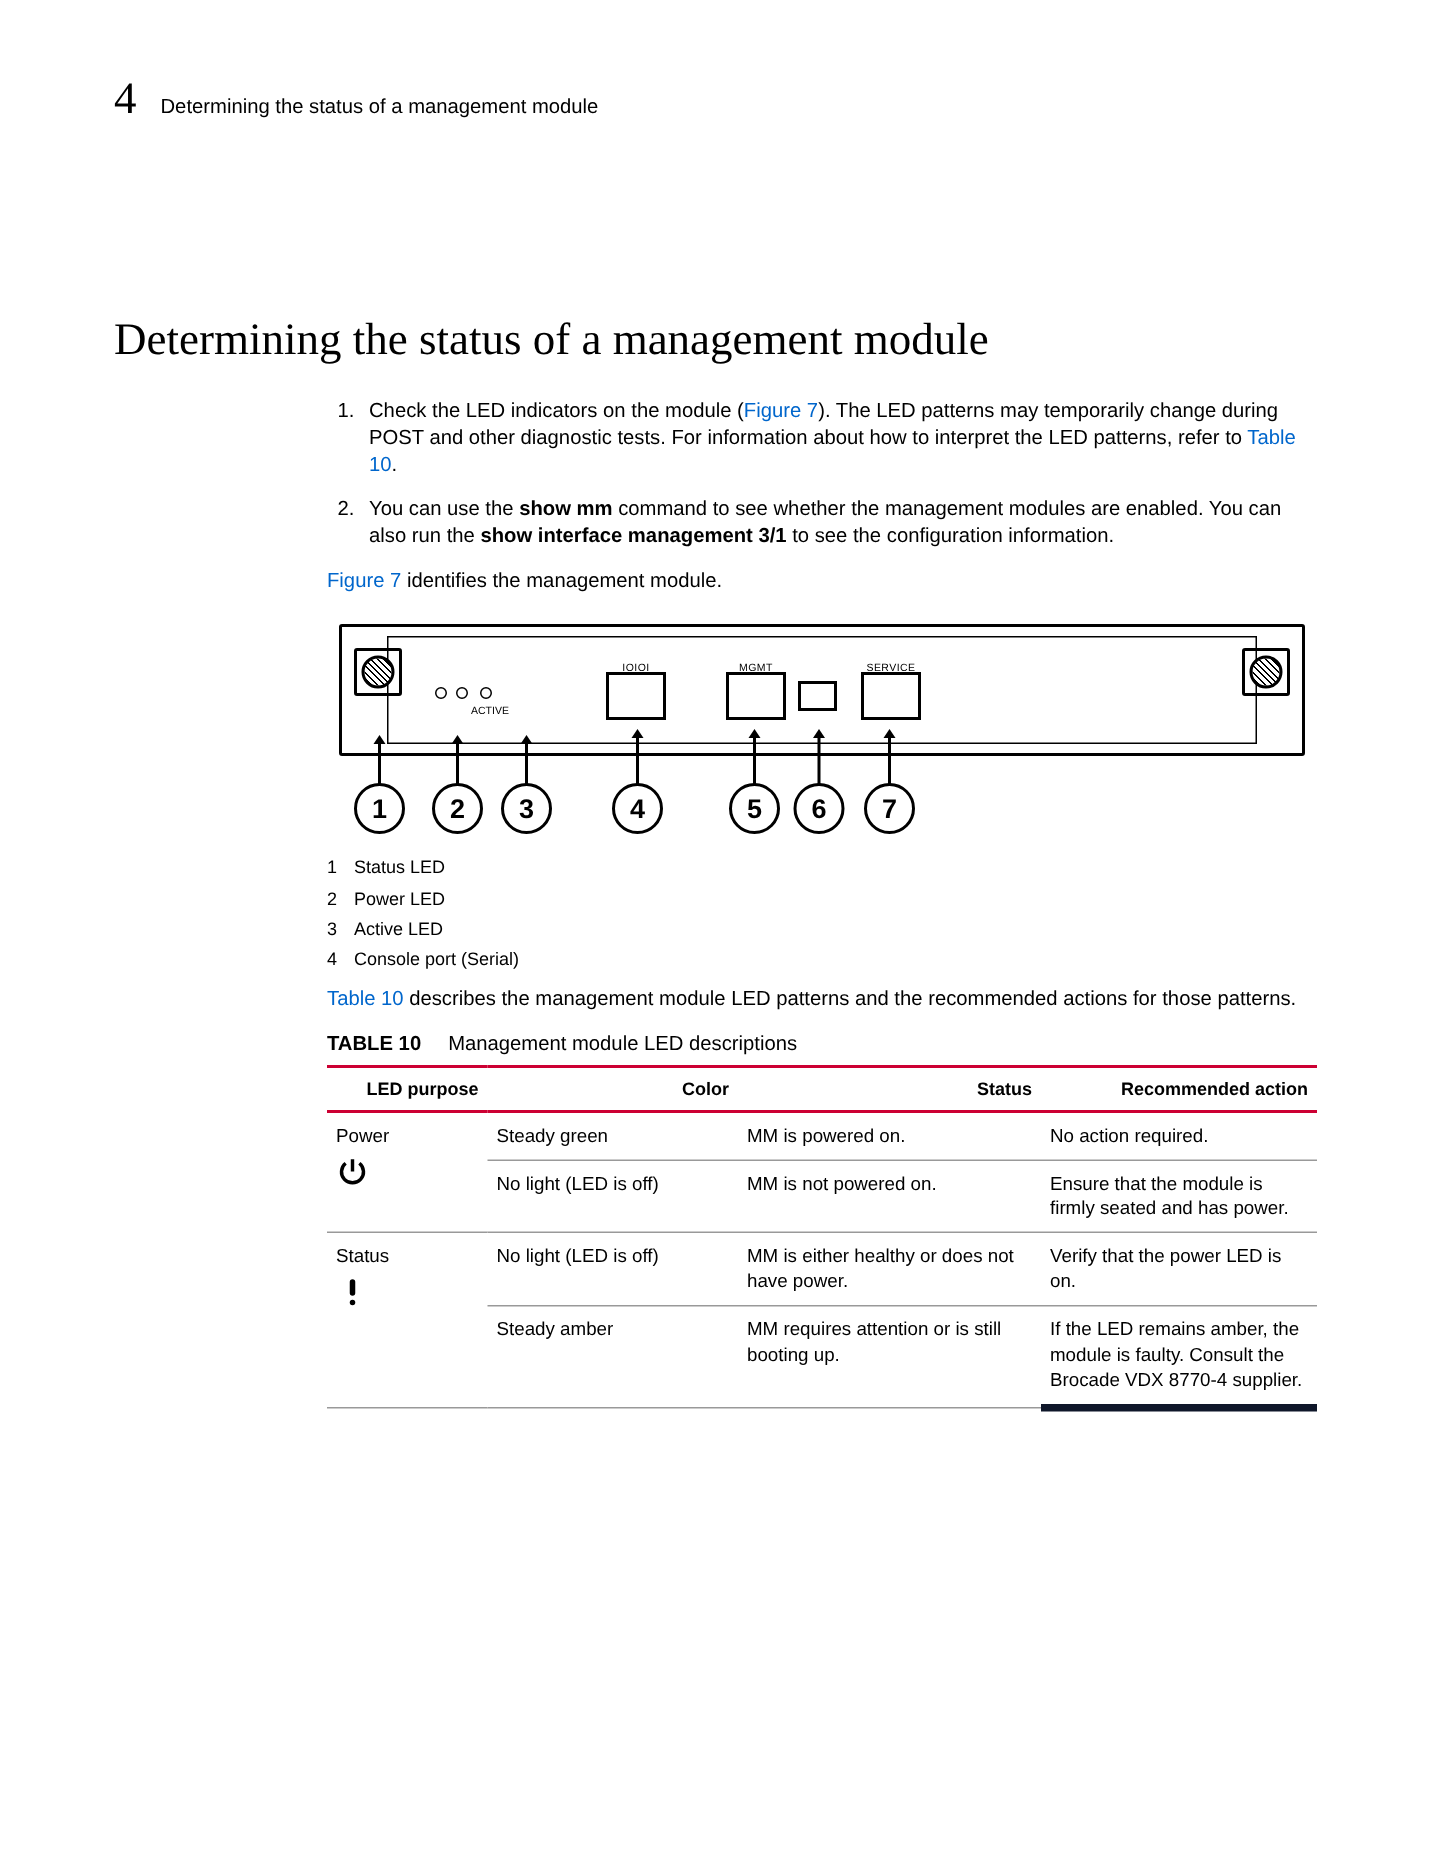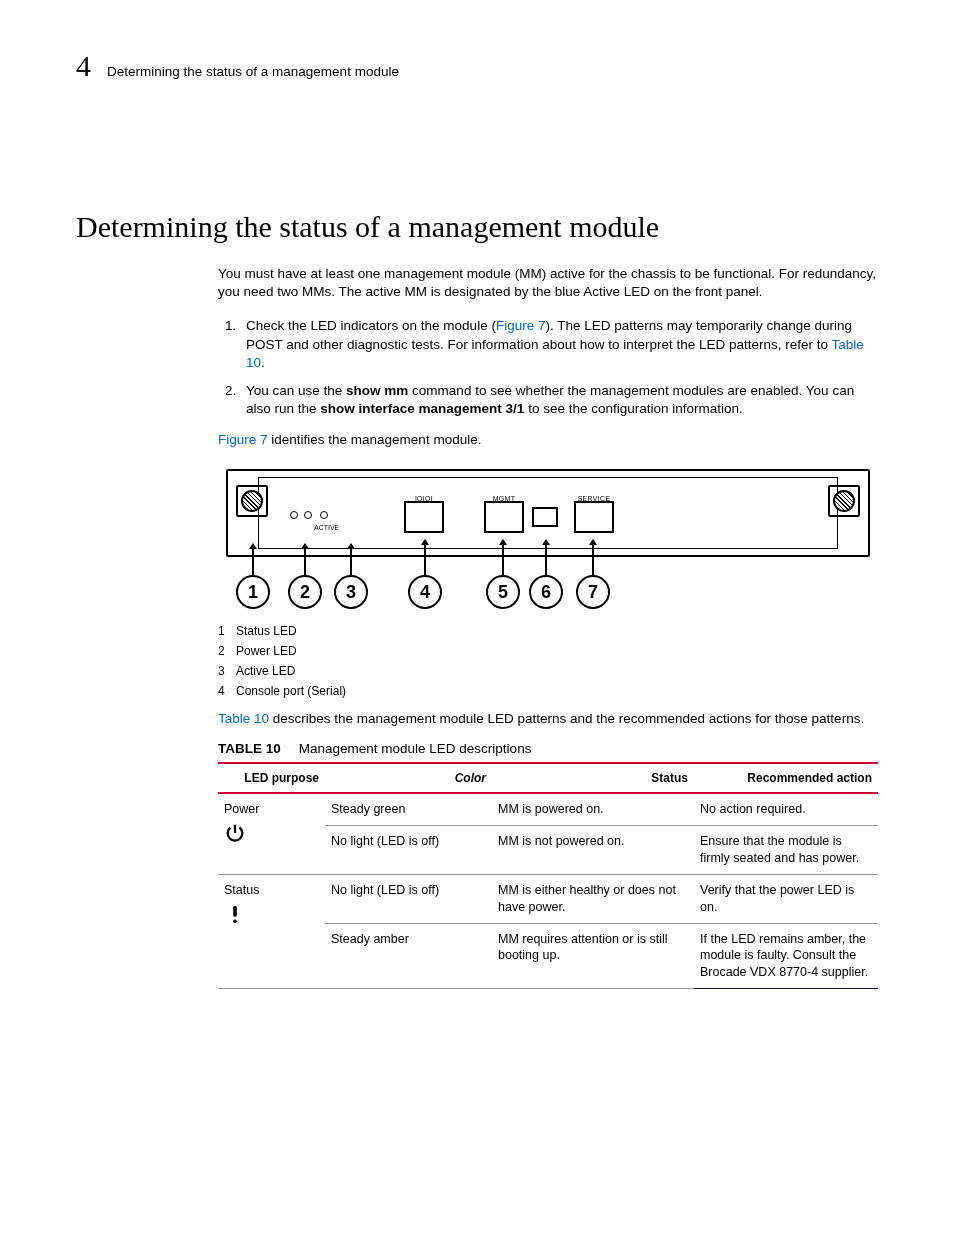--- a/index.html
+++ b/index.html
@@ -109,40 +109,39 @@
   table.led th {
     text-align:right; font-weight:bold; padding:6px 6px;
     border-top:2px solid #cc0033; border-bottom:2px solid #cc0033;
     font-size:12px;
   }
   table.led td {
     padding:7px 6px; vertical-align:top;
     border-bottom:1px solid #999;
   }
   .col-purpose{ width:95px;}
-  .col-color{ width:155px;font-style:italic;}
+  .col-color{ width:155px;}
   .col-status{ width:190px;}
   .icon-power, .icon-status{
     display:block; margin-top:4px;
   }
   .icon-power svg, .icon-status svg{ width:22px; height:22px;}
 </style>
 </head>
 <body>
 
 <div class="header-row">
   <span class="chap-num">4</span>
   <span class="chap-title">Determining the status of a management module</span>
 </div>
 
 <h1 class="page-heading">Determining the status of a management module</h1>
 
 <div class="body-block">
 
-  <p>You must have at least one management module (MM) active for the chassis to be functional. For redundancy, you need two MMs. The active MM is designated by the blue Active LED on the front panel.</p>
 
   <ol class="steps">
     <li>
       <span>Check the LED indicators on the module (</span><span class="xref">Figure 7</span><span>). The LED patterns may temporarily change during POST and other diagnostic tests. For information about how to interpret the LED patterns, refer to </span><span class="xref">Table 10</span><span>.</span>
     </li>
     <li>
       <span>You can use the </span><span class="bold">show mm</span><span> command to see whether the management modules are enabled. You can also run the </span><span class="bold">show interface management 3/1</span><span> to see the configuration information.</span>
     </li>
   </ol>
 
@@ -266,18 +265,18 @@
               </svg>
           </span>
         </td>
         <td>No light (LED is off)</td>
         <td>MM is either healthy or does not have power.</td>
         <td>Verify that the power LED is on.</td>
       </tr>
       <tr>
         <td style="border-bottom:1px solid #999;">Steady amber</td>
         <td style="border-bottom:1px solid #999;">MM requires attention or is still booting up.</td>
-        <td style="border-bottom:1px solid #0f172a;">If the LED remains amber, the module is faulty. Consult the Brocade VDX 8770-4 supplier.</td>
+        <td style="border-bottom:5px solid #0f172a;">If the LED remains amber, the module is faulty. Consult the Brocade VDX 8770-4 supplier.</td>
       </tr>
     </tbody>
   </table>
 
 </div>
 
 </body></html>

